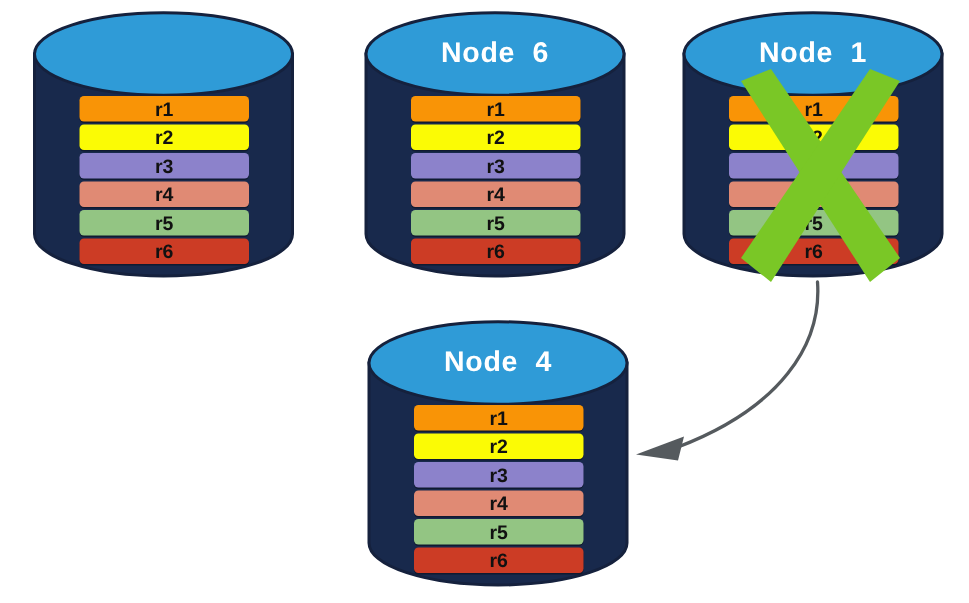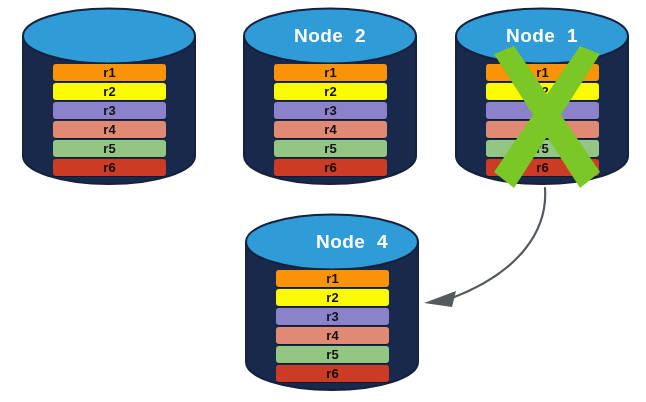--- a/index.html
+++ b/index.html
@@ -99,21 +99,21 @@
         <span class="row-label">r6</span>
       </div>
     </div>
   </div>
 
   <div class="node" style="left:243px; top:6px; width:174px; height:180px;">
     <svg class="node-svg" width="174" height="180" viewBox="0 0 174 180">
       <path d="M1,30 L1,150 A86,28 0 0 0 173,150 L173,30 Z" fill="#18294c" stroke="#15213d" stroke-width="2"></path>
       <ellipse cx="87" cy="30" rx="86" ry="27.5" fill="#2f9bd7" stroke="#15213d" stroke-width="2"></ellipse>
     </svg>
-    <div class="node-title" style="top:19px;">Node  2</div>
+    <div class="node-title" style="top:19px;">Node  6</div>
     <div class="rows" style="left:31px; top:58px; width:113px; height:114px;">
       <div class="row" style="top: 0px; background: rgb(249, 148, 6);">
         <span class="row-label">r1</span>
       </div>
       <div class="row" style="top: 19px; background: rgb(251, 251, 5);">
         <span class="row-label">r2</span>
       </div>
       <div class="row" style="top: 38px; background: rgb(140, 130, 203);">
         <span class="row-label">r3</span>
       </div>
@@ -162,21 +162,21 @@
       <polygon points="0,8 20,0 106,126 86,142"></polygon>
       <polygon points="106,8 86,0 0,126 20,142"></polygon>
     </g>
   </svg>
 
   <div class="node" style="left:245px; top:212px; width:174px; height:180px;">
     <svg class="node-svg" width="174" height="180" viewBox="0 0 174 180">
       <path d="M1,30 L1,150 A86,28 0 0 0 173,150 L173,30 Z" fill="#18294c" stroke="#15213d" stroke-width="2"></path>
       <ellipse cx="87" cy="30" rx="86" ry="27.5" fill="#2f9bd7" stroke="#15213d" stroke-width="2"></ellipse>
     </svg>
-    <div class="node-title" style="top:19px;margin-left:20px;">Node  4</div>
+    <div class="node-title" style="top:19px;">Node  4</div>
     <div class="rows" style="left:31px; top:58px; width:113px; height:114px;">
       <div class="row" style="top: 0px; background: rgb(249, 148, 6);">
         <span class="row-label">r1</span>
       </div>
       <div class="row" style="top: 19px; background: rgb(251, 251, 5);">
         <span class="row-label">r2</span>
       </div>
       <div class="row" style="top: 38px; background: rgb(140, 130, 203);">
         <span class="row-label">r3</span>
       </div>

